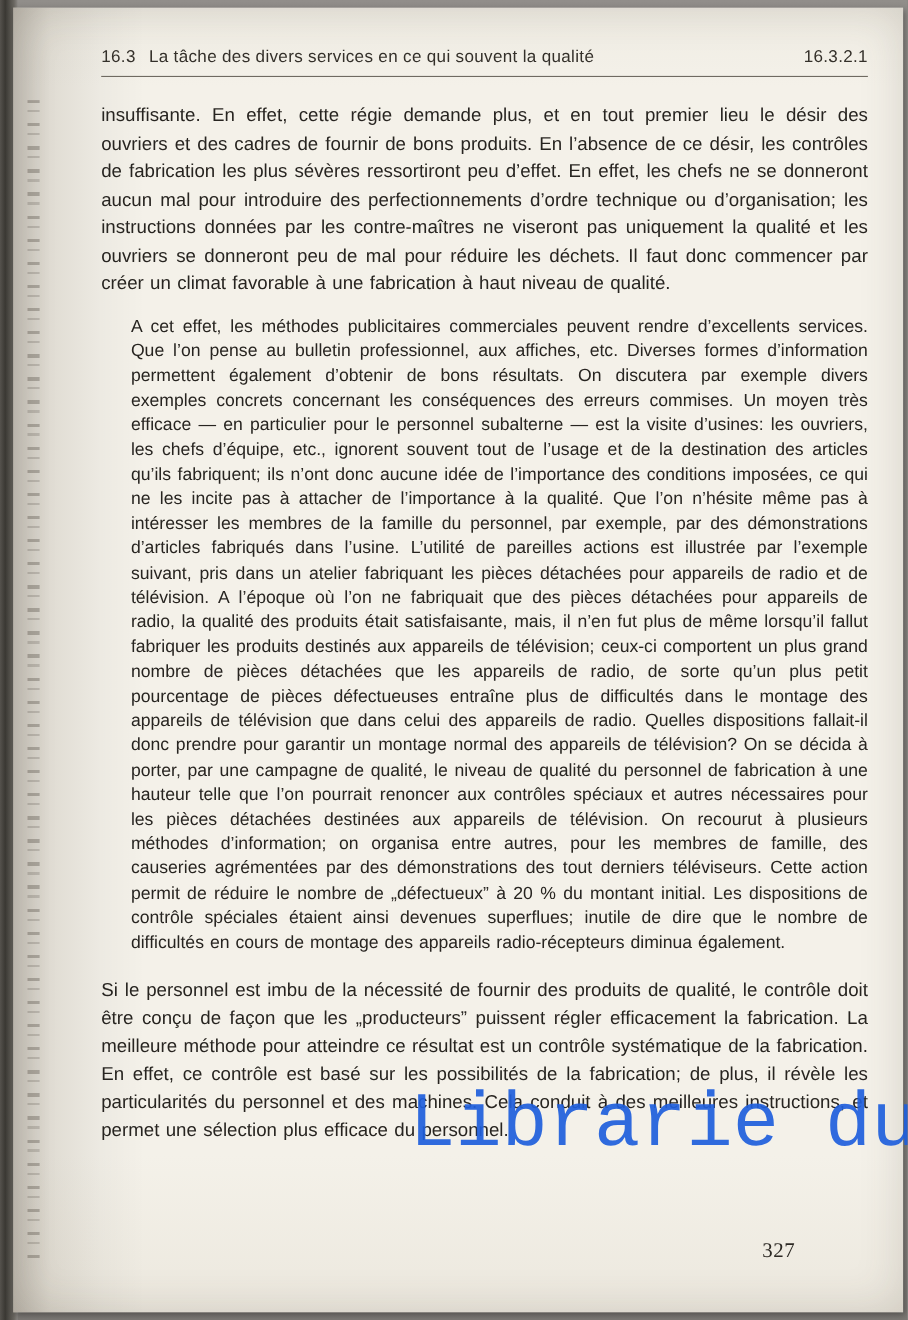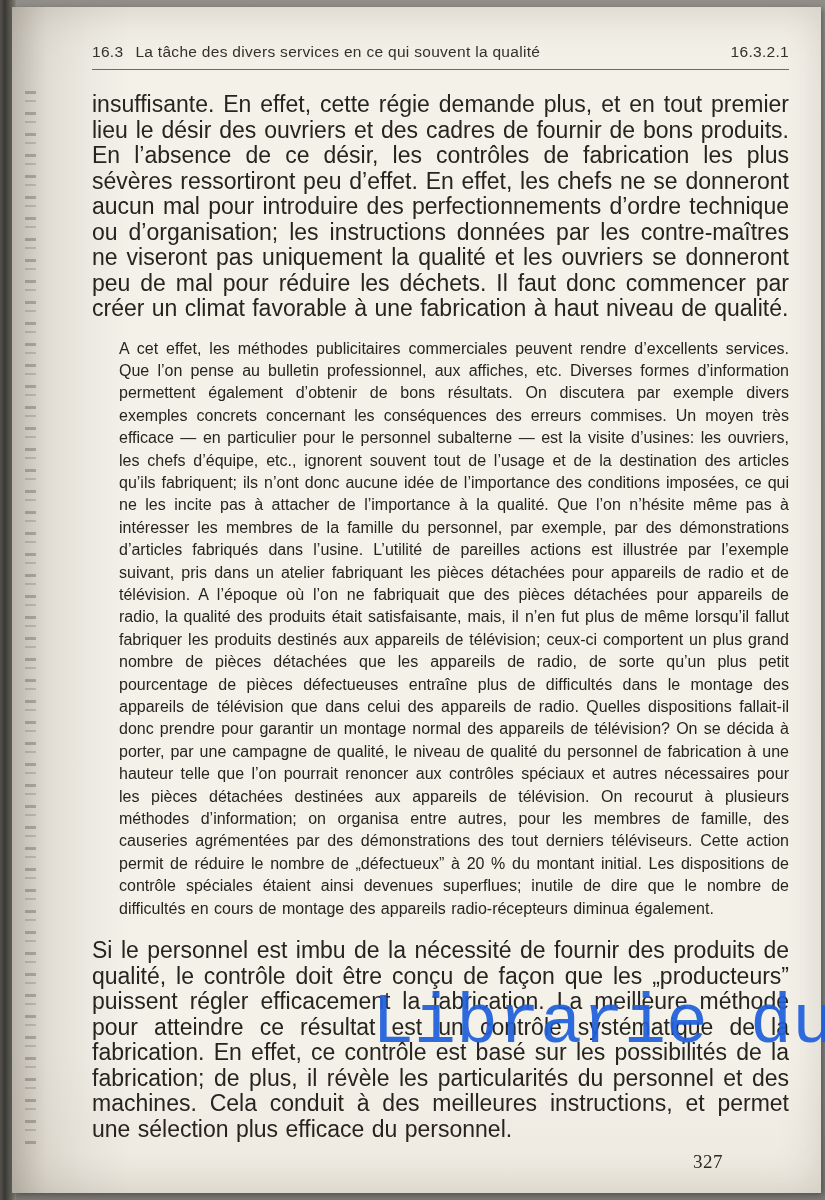--- a/index.html
+++ b/index.html
@@ -65,35 +65,35 @@
     align-items: baseline;
     font-size: 15.5px;
     letter-spacing: 0.3px;
     color: #34302a;
     padding-bottom: 8px;
     border-bottom: 1px solid #6f6a61;
     margin-bottom: 22px;
   }
   .running-header .left { display: flex; gap: 12px; }
   .para {
-    font-size: 23px;
+    font-size: 17px;
     line-height: 25.5px;
     text-align: justify;
     margin: 0 0 12px 0;
     word-spacing: 1px;
   }
   .para.small {
     font-size: 16px;
     line-height: 22.4px;
     margin: 16px 0 18px 27px;
   }
   .pagenum {
     position: absolute;
     right: 98px;
-    bottom: 20px;
+    bottom: 44px;
     font-family: "Liberation Serif", "DejaVu Serif", serif;
     font-size: 19px;
     color: #2c2924;
     letter-spacing: 0.5px;
   }
   .watermark {
     position: absolute;
     left: 372px;
     top: 984px;
     font-family: Liberation Mono, monospace;

